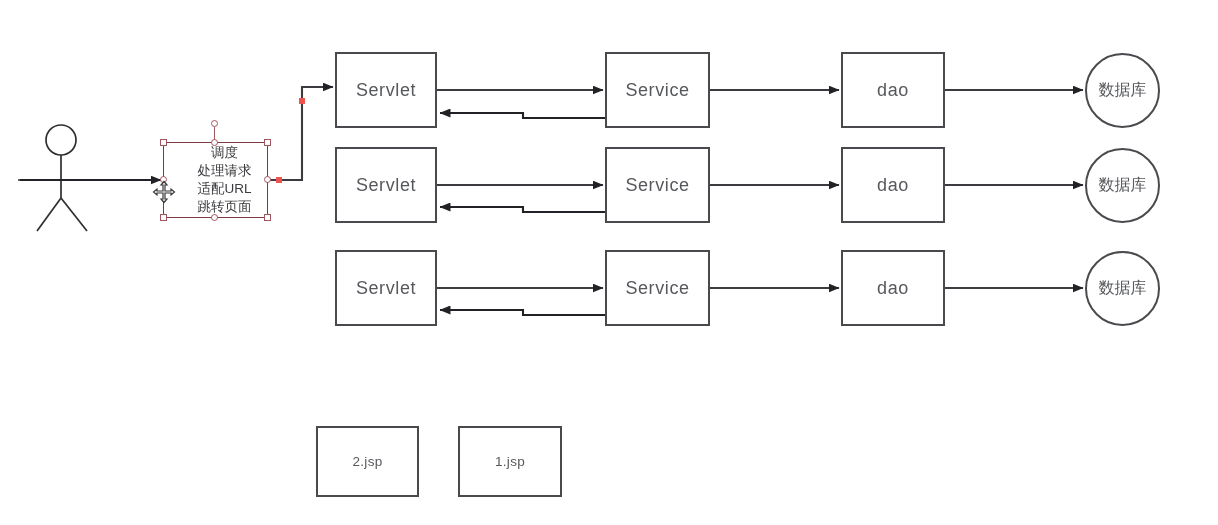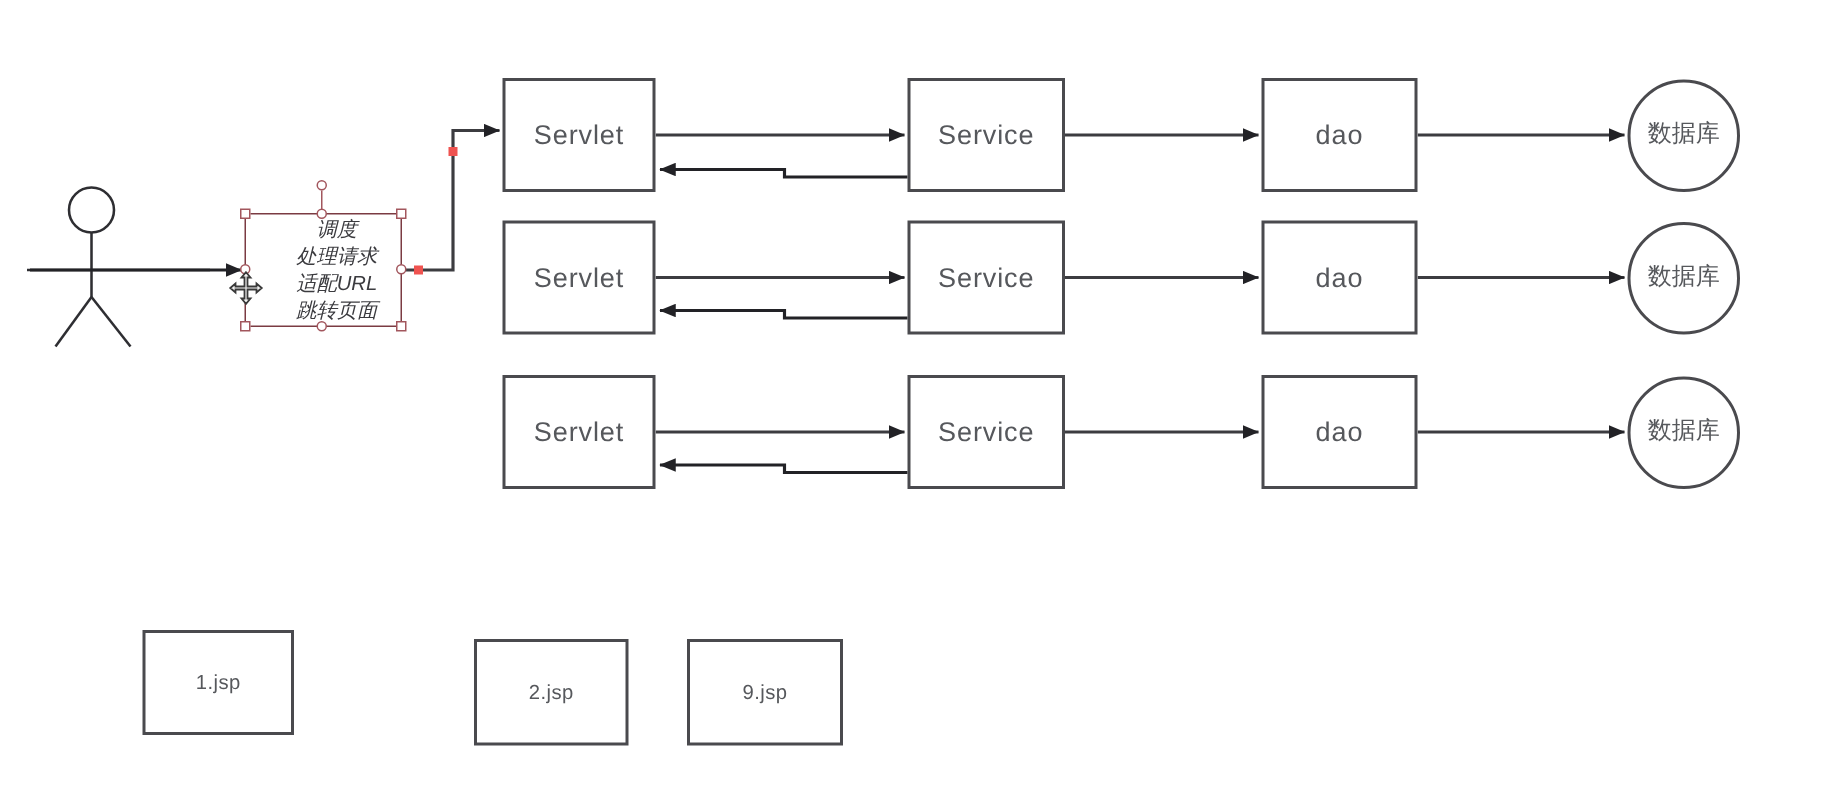--- a/index.html
+++ b/index.html
@@ -38,21 +38,20 @@
     color:#3b3b3f;
     font-size:13.5px;
     letter-spacing:0;
     line-height:1.32;
     justify-content:center;
     padding-left:18px;
   }
   .node.selected .lines{
     display:block;
     white-space:pre-line;
-    font-style:italic;
   }
   
   .handle{
     position:absolute;
     width:7px;height:7px;
     background:#ffffff;
     border:1.4px solid #a2565d;
     box-sizing:border-box;
     z-index:40;
   }
@@ -173,23 +172,20 @@
   <div class="node" style="left:605px;top:250px;width:105px;height:76px;">
     <span>Service</span>
   </div>
   <div class="node" style="left:841px;top:250px;width:104px;height:76px;">
     <span>dao</span>
   </div>
   <div class="node circle" style="left:1085px;top:251px;width:75px;height:75px;">
     <span>数据库</span>
   </div>
 
-  <div class="node jsp" style="left:95px;top:420px;width:101px;height:70px;">
-    <span>1.jsp</span>
-  </div>
   <div class="node jsp" style="left:280px;top:426px;width:103px;height:71px;margin-left:36px;">
     <span>2.jsp</span>
   </div>
   <div class="node jsp" style="left:458px;top:426px;width:104px;height:71px;">
-    <span>9.jsp</span>
+    <span>1.jsp</span>
   </div>
 
 </div>
 
 </body></html>

